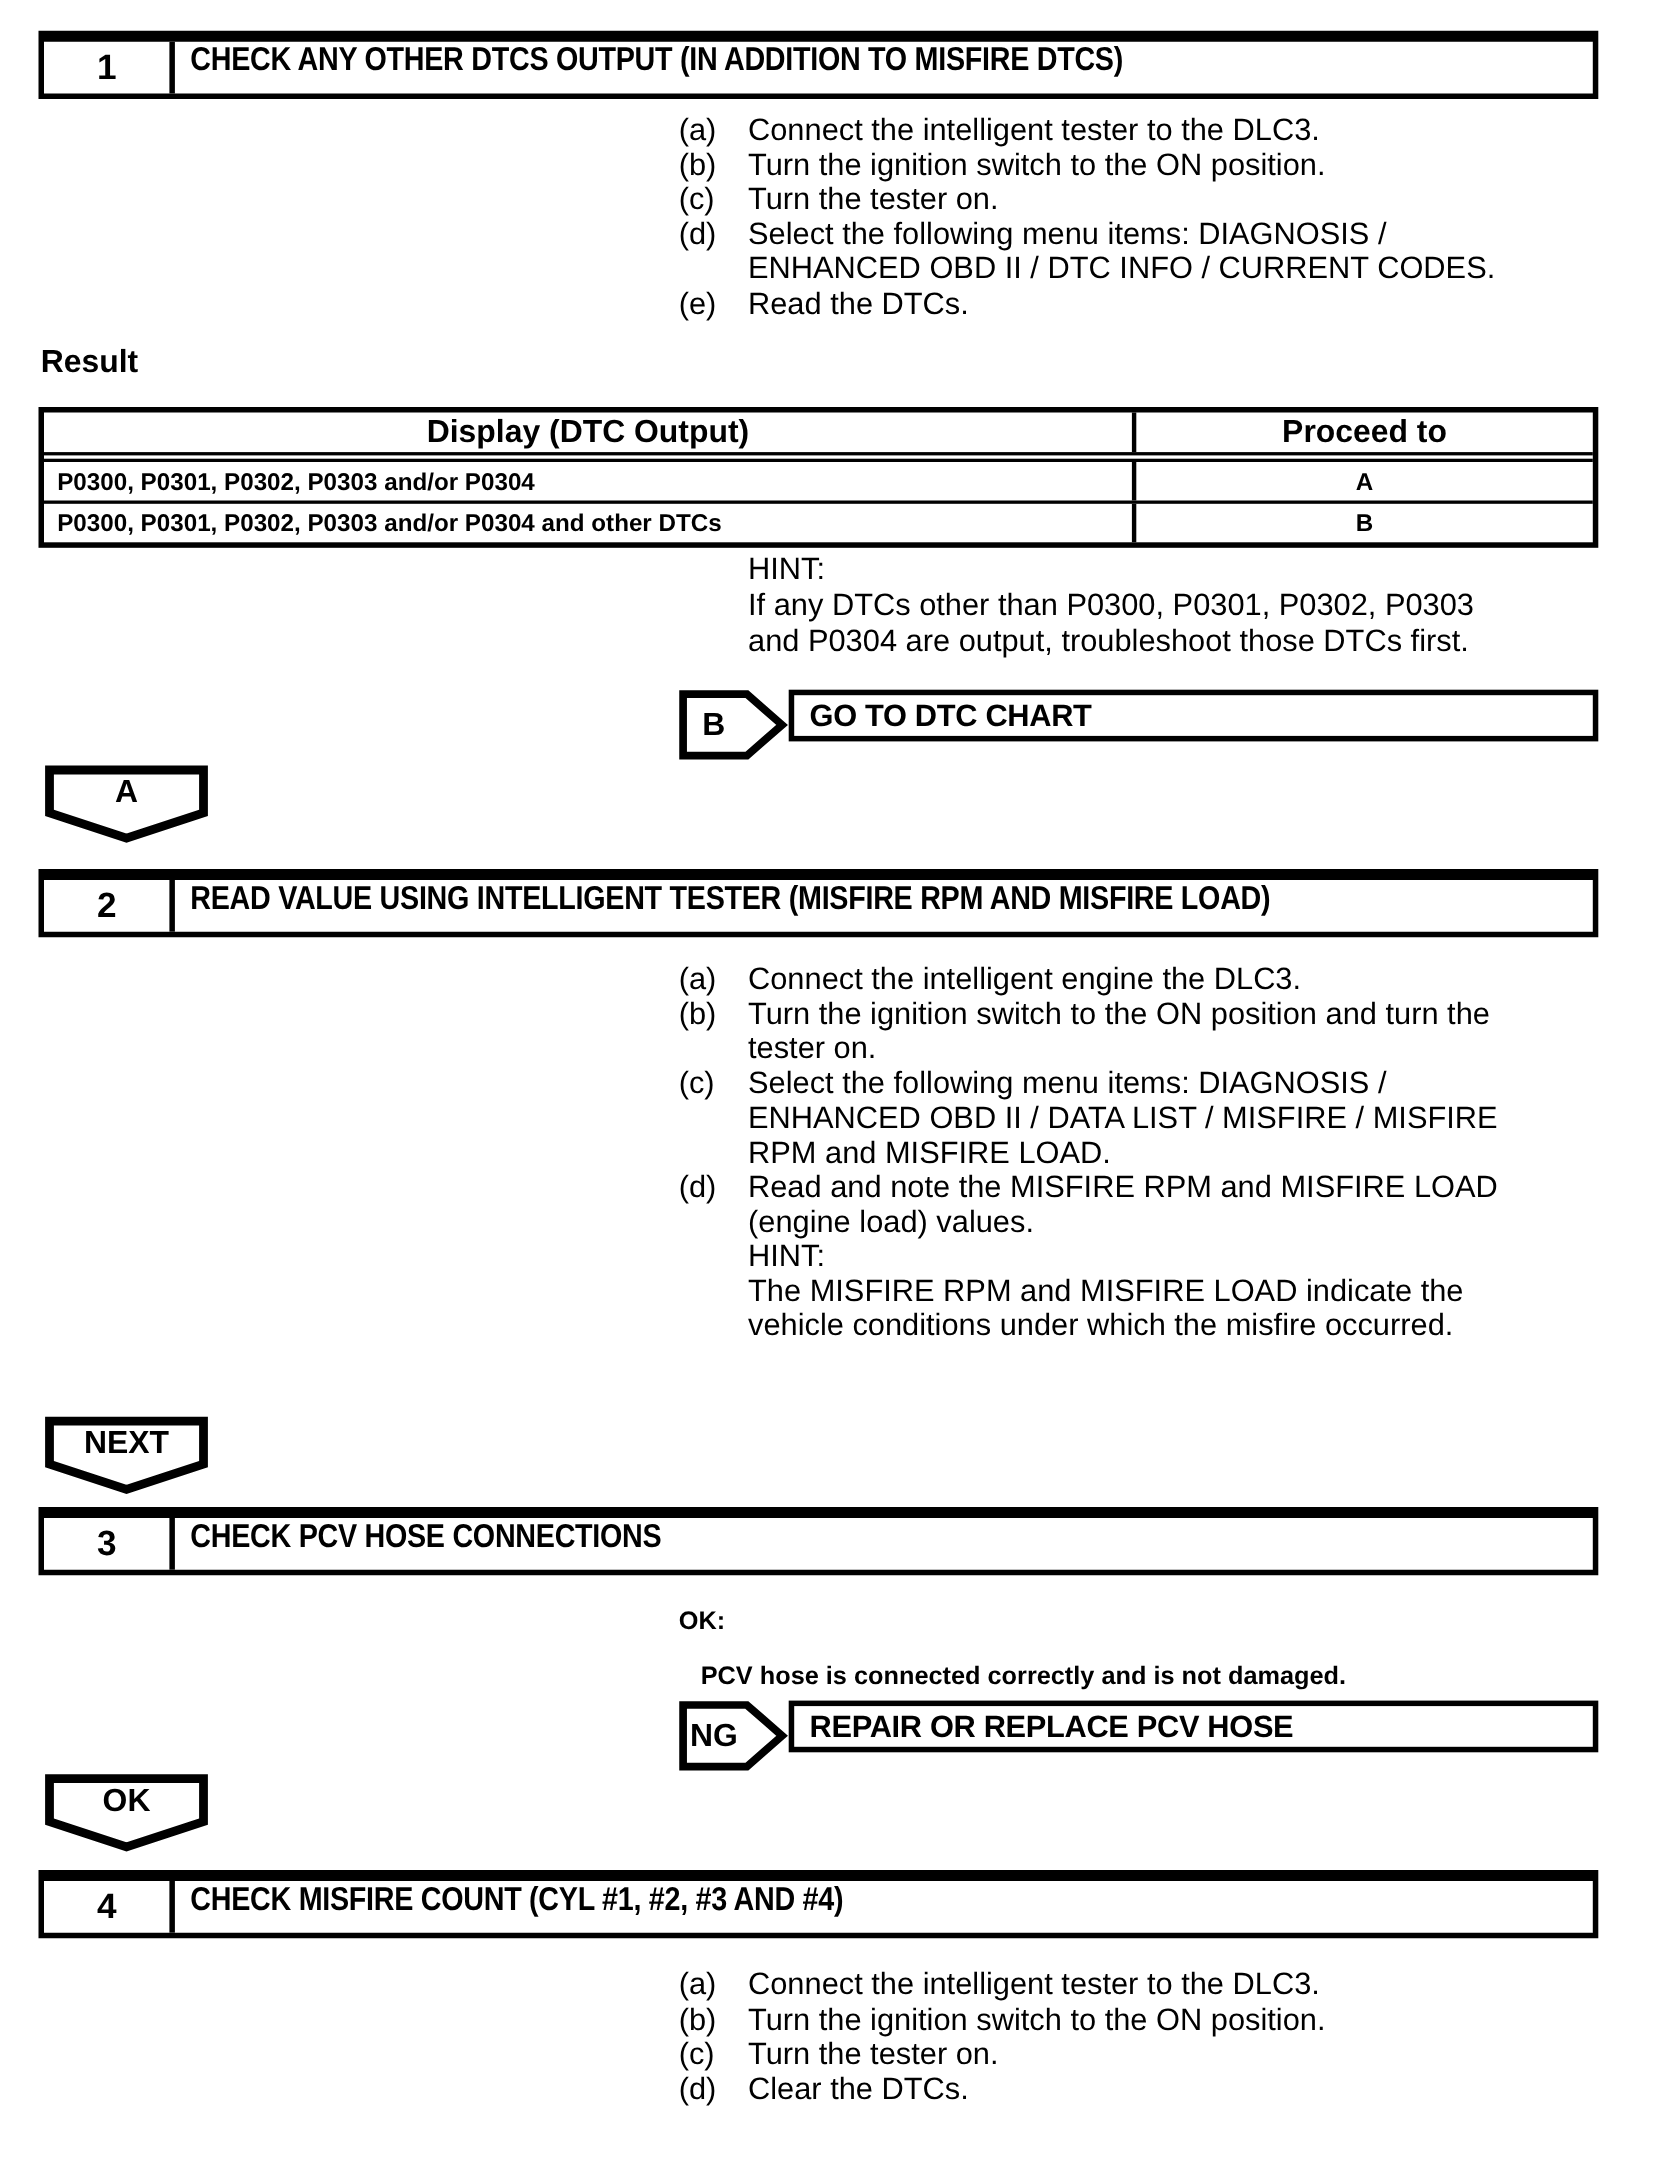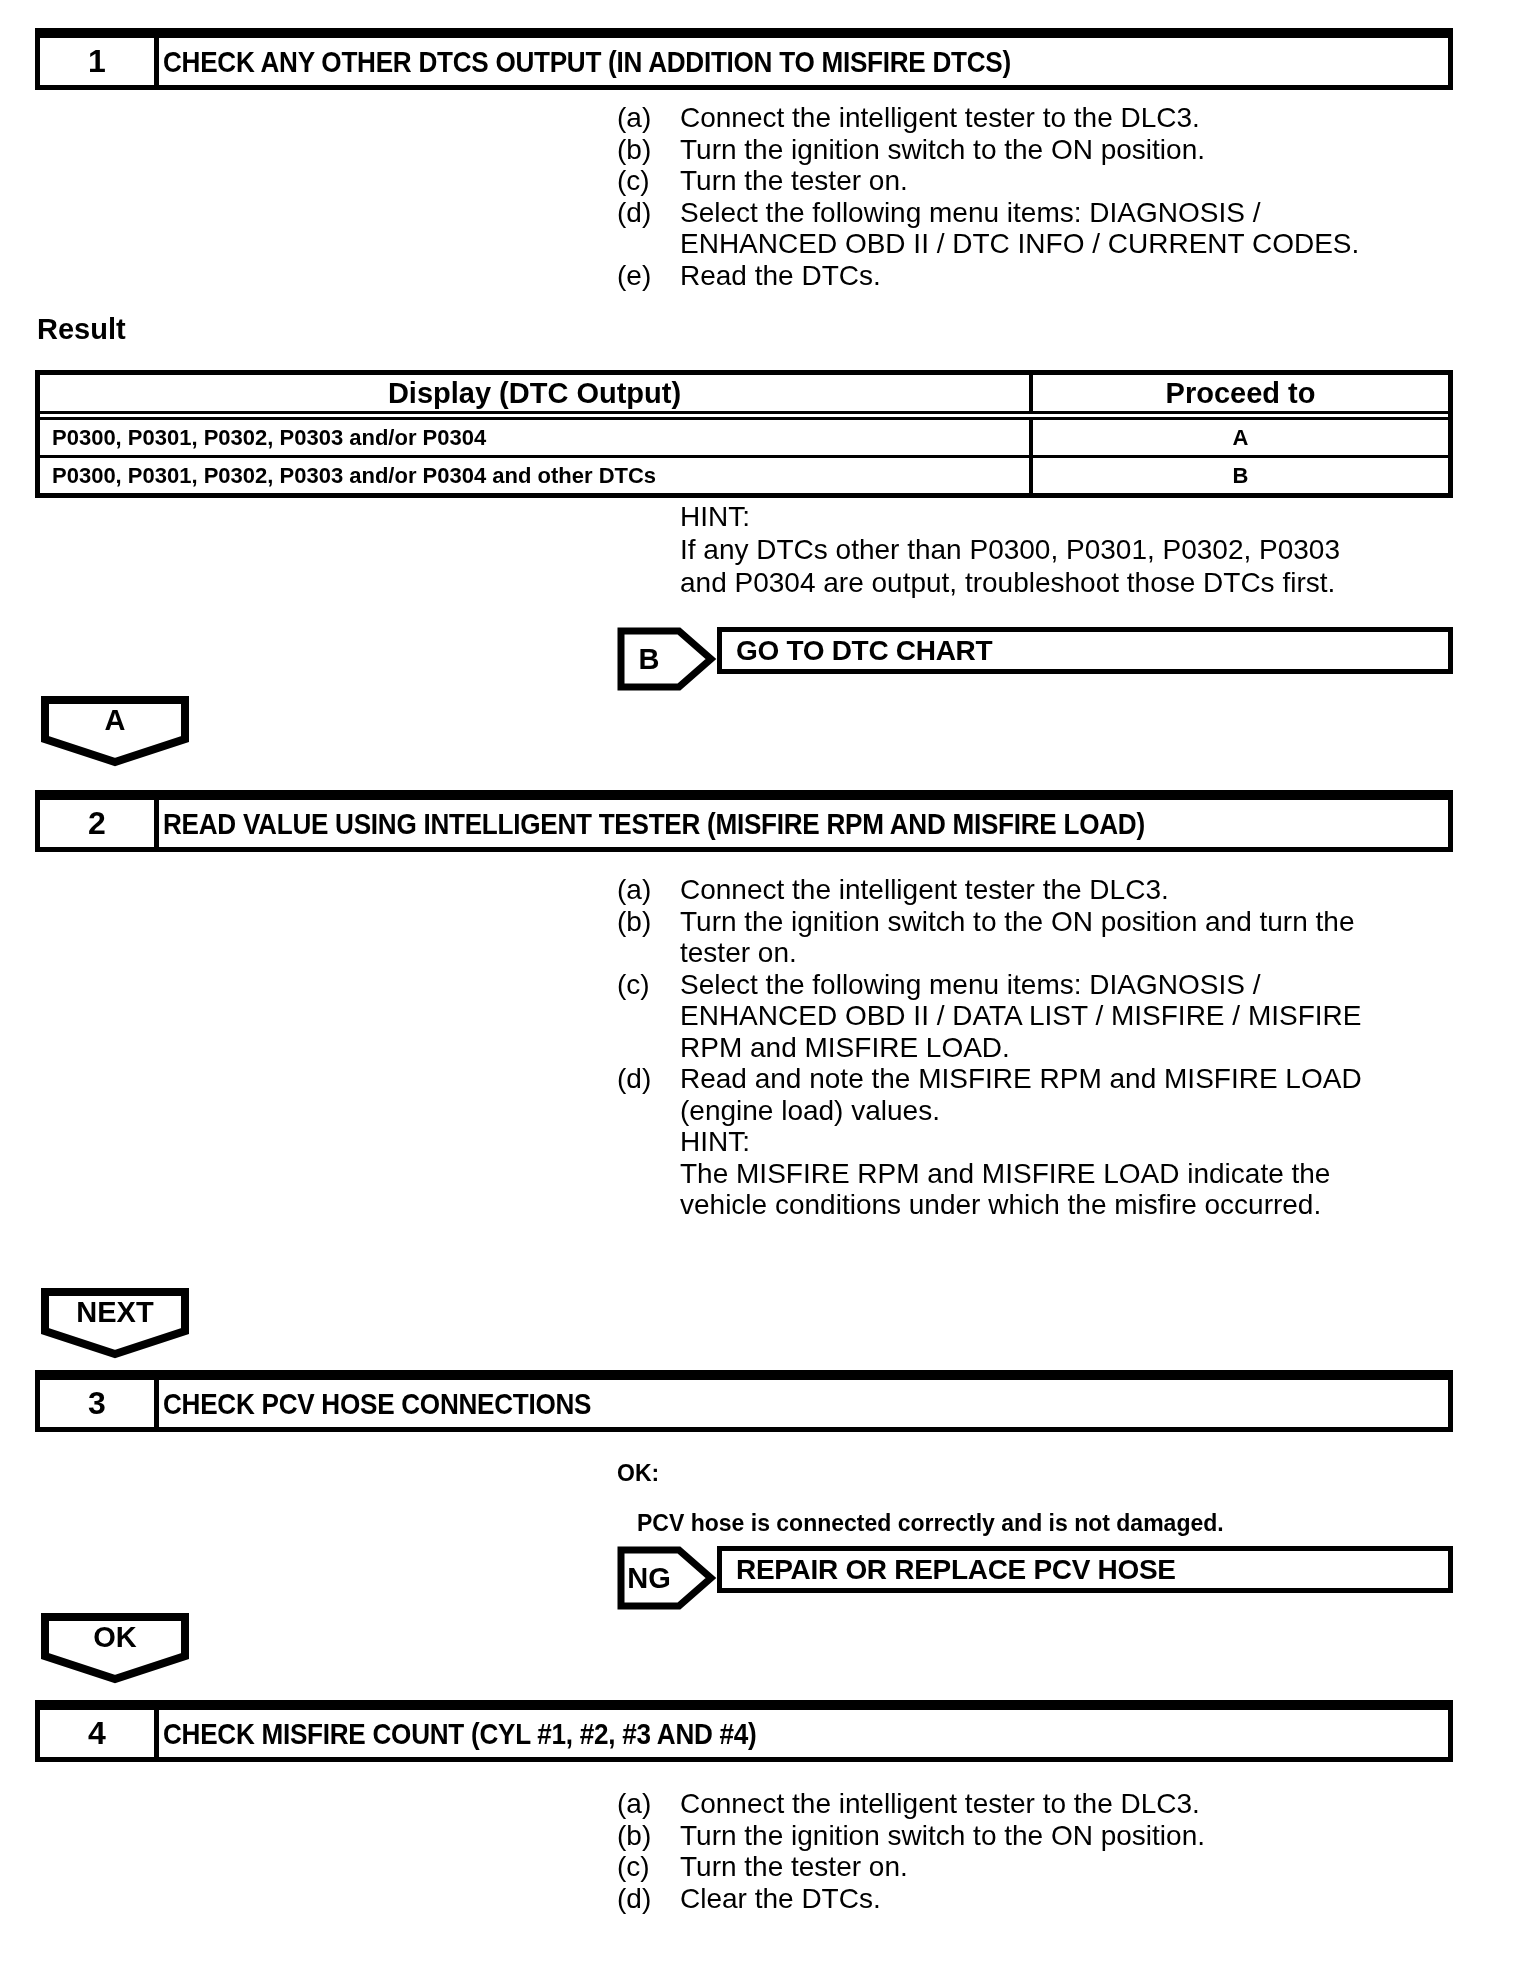--- a/index.html
+++ b/index.html
@@ -4,21 +4,21 @@
 <style>
   html,body{margin:0;padding:0;background:#ffffff;}
   .page{position:relative;width:1520px;height:1978px;background:#ffffff;color:#000;
         font-family:"Liberation Sans", sans-serif;overflow:hidden;}
 
   
   .step-head{position:absolute;left:35px;width:1418px;height:62px;background:#fff;
              border:5px solid #000;border-top-width:10px;box-sizing:border-box;display:flex;}
   .step-head .num{width:114px;flex:none;border-right:5px solid #000;display:flex;
                   align-items:center;justify-content:center;font-weight:bold;font-size:32px;}
-  .step-head .ttl{flex:1;display:flex;align-items:center;padding-left:4px;overflow:hidden;}
+  .step-head .ttl{flex:1;display:flex;align-items:flex-start;padding-left:14px;overflow:hidden;}
   .step-head .ttl span{font-weight:bold;font-size:30px;white-space:nowrap;letter-spacing:-0.3px;
                        transform:scaleX(0.87);transform-origin:left center;display:inline-block;}
 
   
   .ilist{position:absolute;left:617px;}
   .li{display:flex;}
   .li .mk{width:63px;flex:none;font-size:28px;line-height:31.5px;}
   .li .tx{flex:1;}
   .ln{font-size:28px;line-height:31.5px;white-space:nowrap;}
 
@@ -152,21 +152,21 @@
     <div class="num">2</div>
     <div class="ttl">
         <span>READ VALUE USING INTELLIGENT TESTER (MISFIRE RPM AND MISFIRE LOAD)</span>
       </div>
   </div>
 
   <div class="ilist" style="top:874px">
     <div class="li">
       <div class="mk">(a)</div>
       <div class="tx">
-          <div class="ln">Connect the intelligent tester the DLC3.</div>
+          <div class="ln">Connect the intelligent engine the DLC3.</div>
         </div>
     </div>
     <div class="li">
       <div class="mk">(b)</div>
       <div class="tx">
         <div class="ln">Turn the ignition switch to the ON position and turn the</div>
         <div class="ln">tester on.</div>
       </div>
     </div>
     <div class="li">

